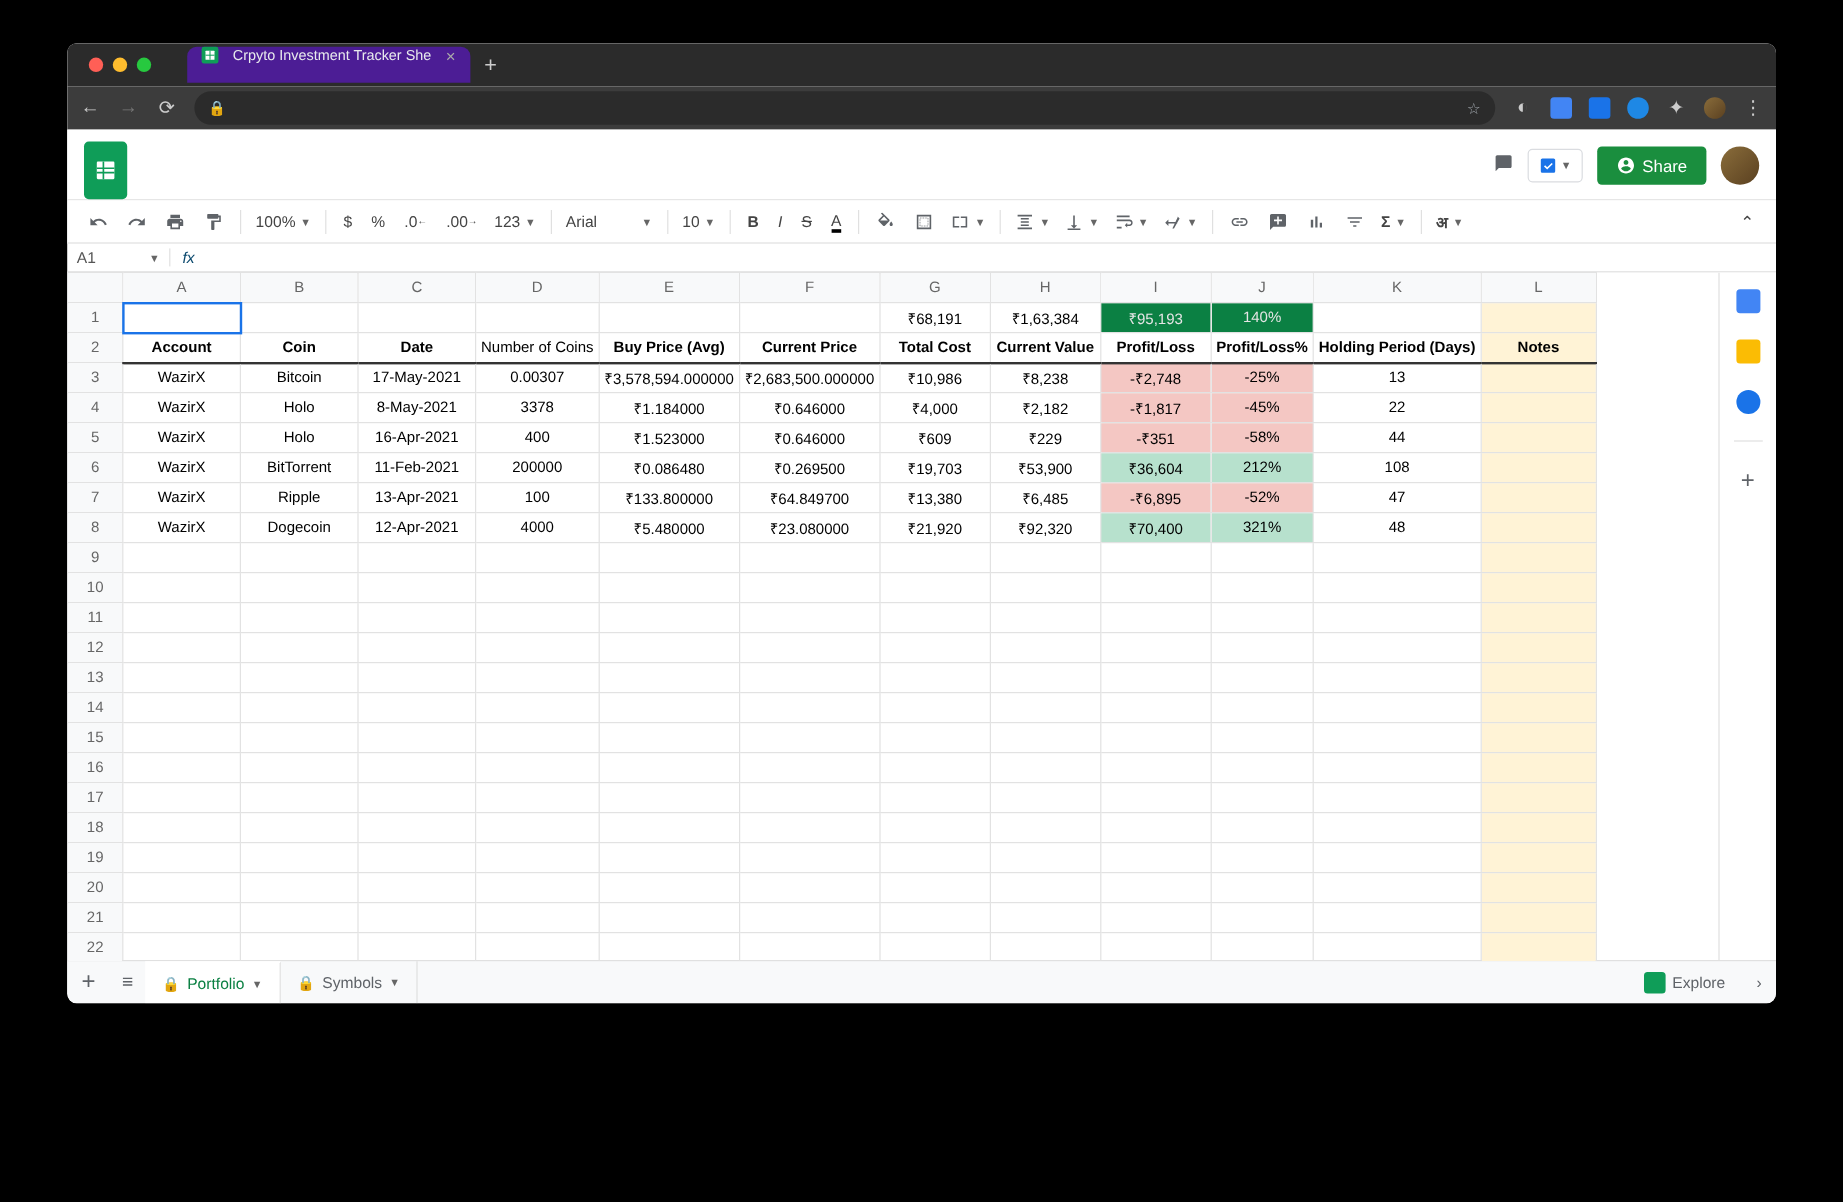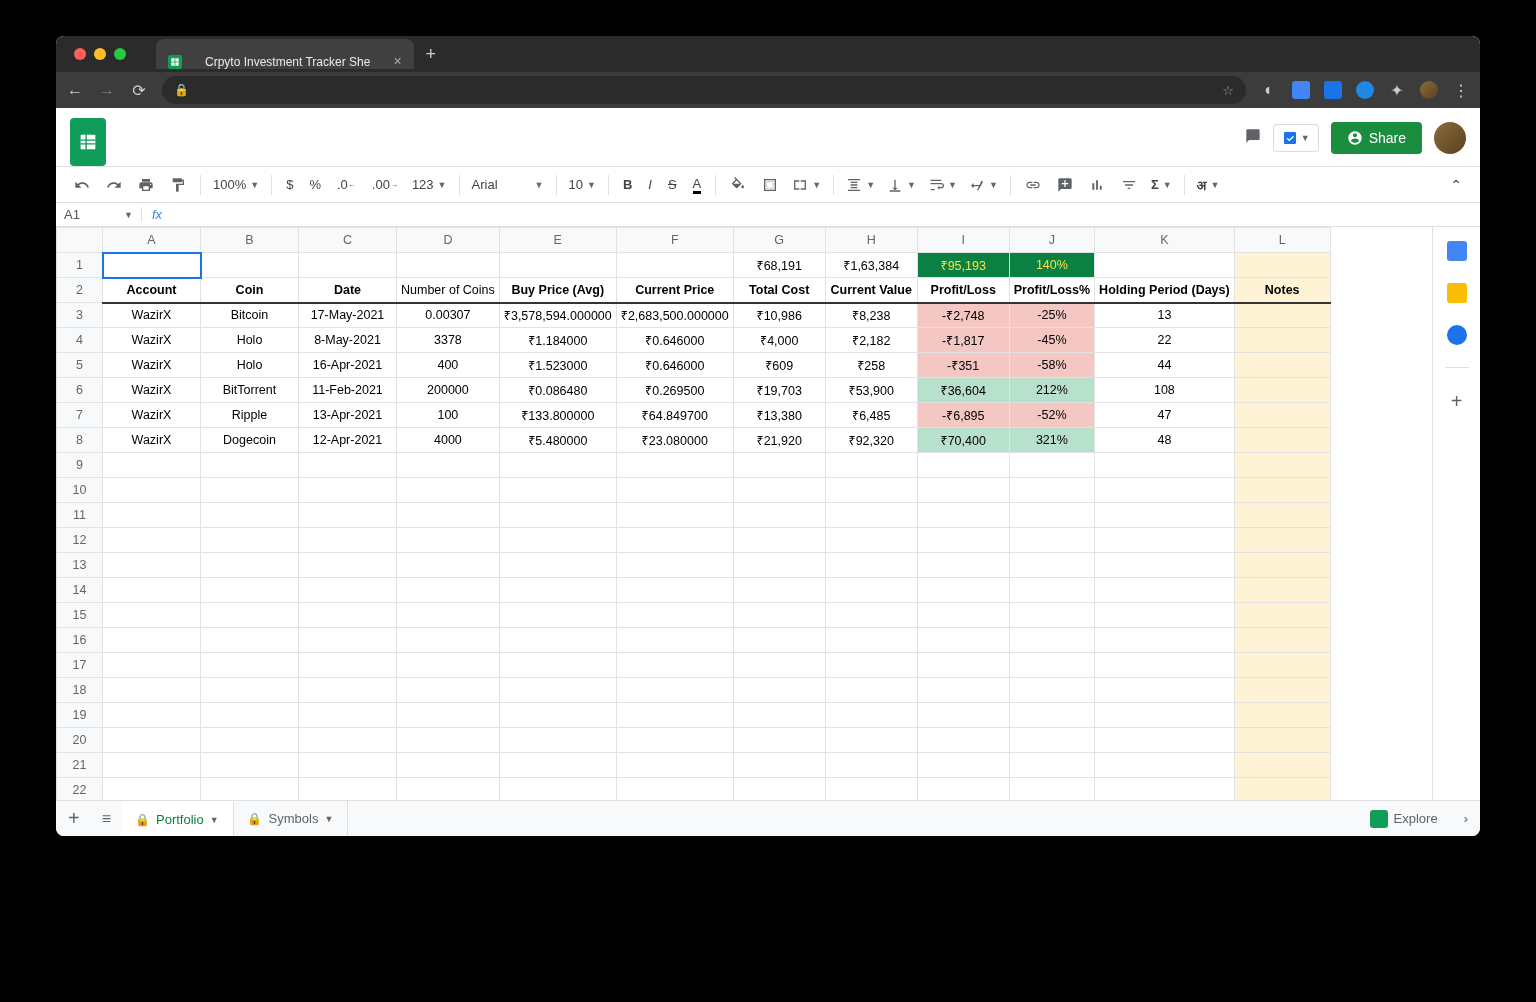--- a/index.html
+++ b/index.html
@@ -4,21 +4,21 @@
 <style>
 * { box-sizing: border-box; margin: 0; padding: 0; }
 body { font-family: Arial, sans-serif; background: #000; width: 1536px; height: 1002px; overflow: hidden; position: relative; }
 .window { position: absolute; top: 36px; left: 56px; width: 1424px; height: 800px; background: #fff; border-radius: 8px; overflow: hidden; display: flex; flex-direction: column; box-shadow: 0 20px 60px rgba(0,0,0,0.5); }
 
 
 .tabbar { background: #2b2b2b; height: 36px; display: flex; align-items: center; padding: 0 8px; }
 .traffic { display: flex; gap: 8px; padding: 0 10px; }
 .tlight { width: 12px; height: 12px; border-radius: 50%; }
 .red { background: #ff5f56; } .yellow { background: #ffbd2e; } .green { background: #27c93f; }
-.tab { background: #404040; color: #e8eaed; height: 30px; margin-left: 20px; display: flex; align-items: flex-end; padding: 0 12px; border-radius: 8px 8px 0 0; font-size: 12px; gap: 23px; min-width: 200px; }
+.tab { background: #4c1d95; color: #e8eaed; height: 30px; margin-left: 20px; display: flex; align-items: flex-start; padding: 0 12px; border-radius: 8px 8px 0 0; font-size: 12px; gap: 12px; min-width: 200px; }
 .tab .favicon { width: 14px; height: 14px; background: #0f9d58; border-radius: 2px; display: flex; align-items: center; justify-content: center; }
 .tab .close { color: #aaa; font-size: 14px; margin-left: auto; cursor: pointer; }
 .newtab { color: #ccc; font-size: 18px; margin-left: 12px; cursor: pointer; }
 
 
 .addrbar { background: #3c3c3c; height: 36px; display: flex; align-items: center; padding: 0 10px; gap: 14px; }
 .navbtn { color: #ccc; font-size: 16px; cursor: pointer; width: 18px; text-align: center; }
 .addr { flex: 1; background: #2b2b2b; border-radius: 16px; height: 28px; display: flex; align-items: center; padding: 0 12px; color: #ccc; font-size: 13px; gap: 8px; }
 .addr .lock { color: #9aa0a6; font-size: 12px; }
 .exticons { display: flex; gap: 14px; align-items: center; }
@@ -43,33 +43,33 @@
 .toolbar { background: #fff; height: 36px; display: flex; align-items: center; padding: 0 12px; gap: 4px; border-bottom: 1px solid #e0e0e0; font-size: 13px; color: #444; }
 .tbtn { padding: 4px 6px; cursor: pointer; border-radius: 2px; display: flex; align-items: center; }
 .tsep { width: 1px; height: 20px; background: #e0e0e0; margin: 0 4px; }
 .tsel { display: flex; align-items: center; gap: 4px; padding: 2px 4px; }
 .chev { font-size: 9px; color: #666; }
 .toolbar-collapse { margin-left: auto; }
 
 
 .fxbar { height: 24px; display: flex; align-items: center; border-bottom: 1px solid #e0e0e0; font-size: 13px; }
 .namebox { width: 86px; padding: 0 8px; border-right: 1px solid #e0e0e0; color: #555; display: flex; align-items: center; justify-content: space-between; }
-.fx { padding: 0 10px; color: #3b82f6; font-style: italic; }
+.fx { padding: 0 10px; color: #0c4a6e; font-style: italic; }
 
 
 .sheetwrap { flex: 1; display: flex; overflow: hidden; }
 .sheet { flex: 1; overflow: auto; position: relative; }
 table.grid { border-collapse: collapse; table-layout: fixed; }
 table.grid th, table.grid td { border: 1px solid #e2e2e2; font-size: 12.5px; text-align: center; height: 25px; padding: 0 4px; white-space: nowrap; overflow: hidden; }
 table.grid th { background: #f8f9fa; color: #666; font-weight: normal; position: sticky; }
 th.corner { width: 46px; background: #f8f9fa; position: sticky; left: 0; top: 0; z-index: 3; }
 th.colh { top: 0; z-index: 2; }
 th.rowh { width: 46px; left: 0; z-index: 1; background: #f8f9fa; }
 .selcell { outline: 2px solid #1a73e8; outline-offset: -1px; }
-.greenfill { background: #0b8043; color: #fde047; }
+.greenfill { background: #0b8043; color: #e5e5e5; }
 .lossred { background: #f4c7c3; }
 .gaingreen { background: #b7e1cd; }
 .notes-col { background: #fff3d6; }
 .thick-bottom { border-bottom: 2px solid #333 !important; }
 
 
 .rail { width: 48px; background: #fff; border-left: 1px solid #e0e0e0; display: flex; flex-direction: column; align-items: center; padding-top: 14px; gap: 22px; }
 .railicon { width: 20px; height: 20px; border-radius: 3px; cursor: pointer; }
 
 
@@ -402,21 +402,21 @@
           <tbody>
             <tr>
               <th class="rowh">5</th>
               <td class="" style="">WazirX</td>
               <td class="" style="">Holo</td>
               <td class="" style="">16-Apr-2021</td>
               <td class="" style="">400</td>
               <td class="" style="">₹1.523000</td>
               <td class="" style="">₹0.646000</td>
               <td class="" style="">₹609</td>
-              <td class="" style="">₹258</td>
+              <td class="" style="">₹229</td>
               <td class="lossred" style="">-₹351</td>
               <td class="lossred" style="">-58%</td>
               <td class="" style="">44</td>
               <td class="notes-col" style=""></td>
             </tr>
           </tbody>
           <tbody>
             <tr>
               <th class="rowh">6</th>
               <td class="" style="">WazirX</td>

